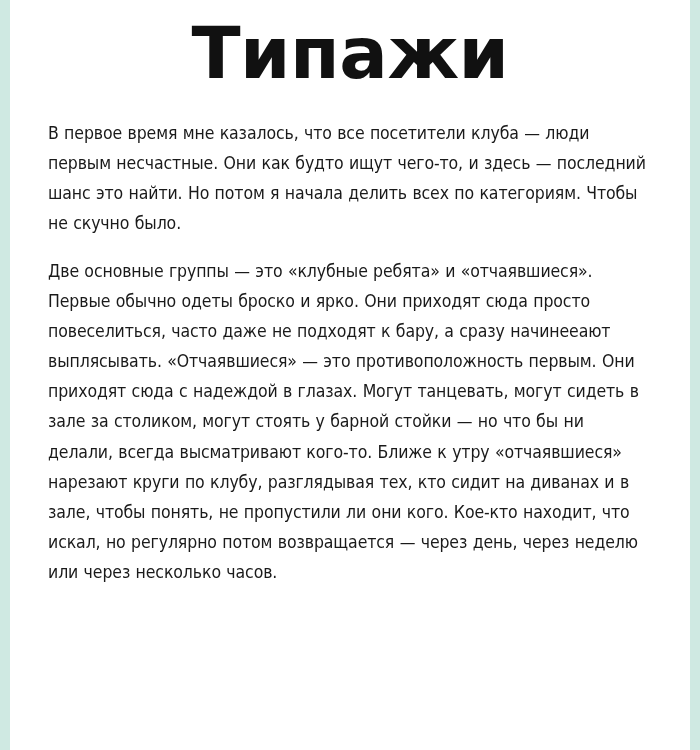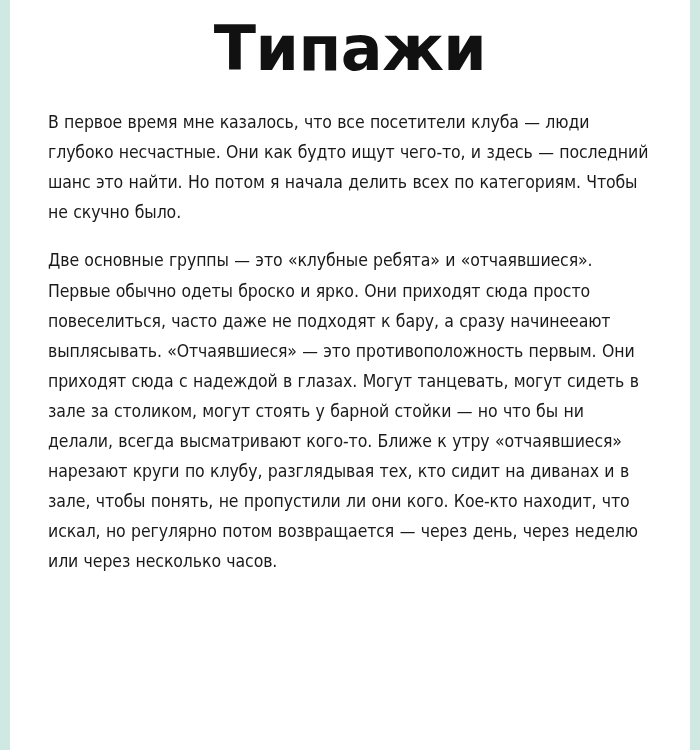--- a/index.html
+++ b/index.html
@@ -37,21 +37,21 @@
     width: 680px;
     height: 750px;
     box-sizing: border-box;
     padding: 14px 38px 0 38px;
   }
 
   .title {
     text-align: center;
     font-family: "DejaVu Sans", sans-serif;
     font-weight: bold;
-    font-size: 62px;
+    font-size: 72px;
     line-height: 1.05;
     letter-spacing: -0.5px;
     color: #111111;
     margin: 0 0 26px 0;
     padding-top: 2px;
   }
 
   .para {
     font-family: "DejaVu Sans Condensed", "Liberation Sans Narrow", "Liberation Sans", sans-serif;
     font-size: 17.5px;
@@ -66,16 +66,16 @@
 </style>
 </head>
 <body>
 
 <div class="page">
   <div class="edge-left"></div>
   <div class="edge-right"></div>
 
   <div class="content">
     <h1 class="title">Типажи</h1>
-    <p class="para">В первое время мне казалось, что все посетители клуба — люди глубоко несчастные. Они как будто ищут чего-то, и здесь — последний шанс это найти. Но потом я начала делить всех по категориям. Чтобы не скучно было.</p>
+    <p class="para">В первое время мне казалось, что все посетители клуба — люди первым несчастные. Они как будто ищут чего-то, и здесь — последний шанс это найти. Но потом я начала делить всех по категориям. Чтобы не скучно было.</p>
     <p class="para">Две основные группы — это «клубные ребята» и «отчаявшиеся». Первые обычно одеты броско и ярко. Они приходят сюда просто повеселиться, часто даже не подходят к бару, а сразу начинееают выплясывать. «Отчаявшиеся» — это противоположность первым. Они приходят сюда с надеждой в глазах. Могут танцевать, могут сидеть в зале за столиком, могут стоять у барной стойки — но что бы ни делали, всегда высматривают кого-то. Ближе к утру «отчаявшиеся» нарезают круги по клубу, разглядывая тех, кто сидит на диванах и в зале, чтобы понять, не пропустили ли они кого. Кое-кто находит, что искал, но регулярно потом возвращается — через день, через неделю или через несколько часов.</p>
   </div>
 </div>
 
 </body></html>

